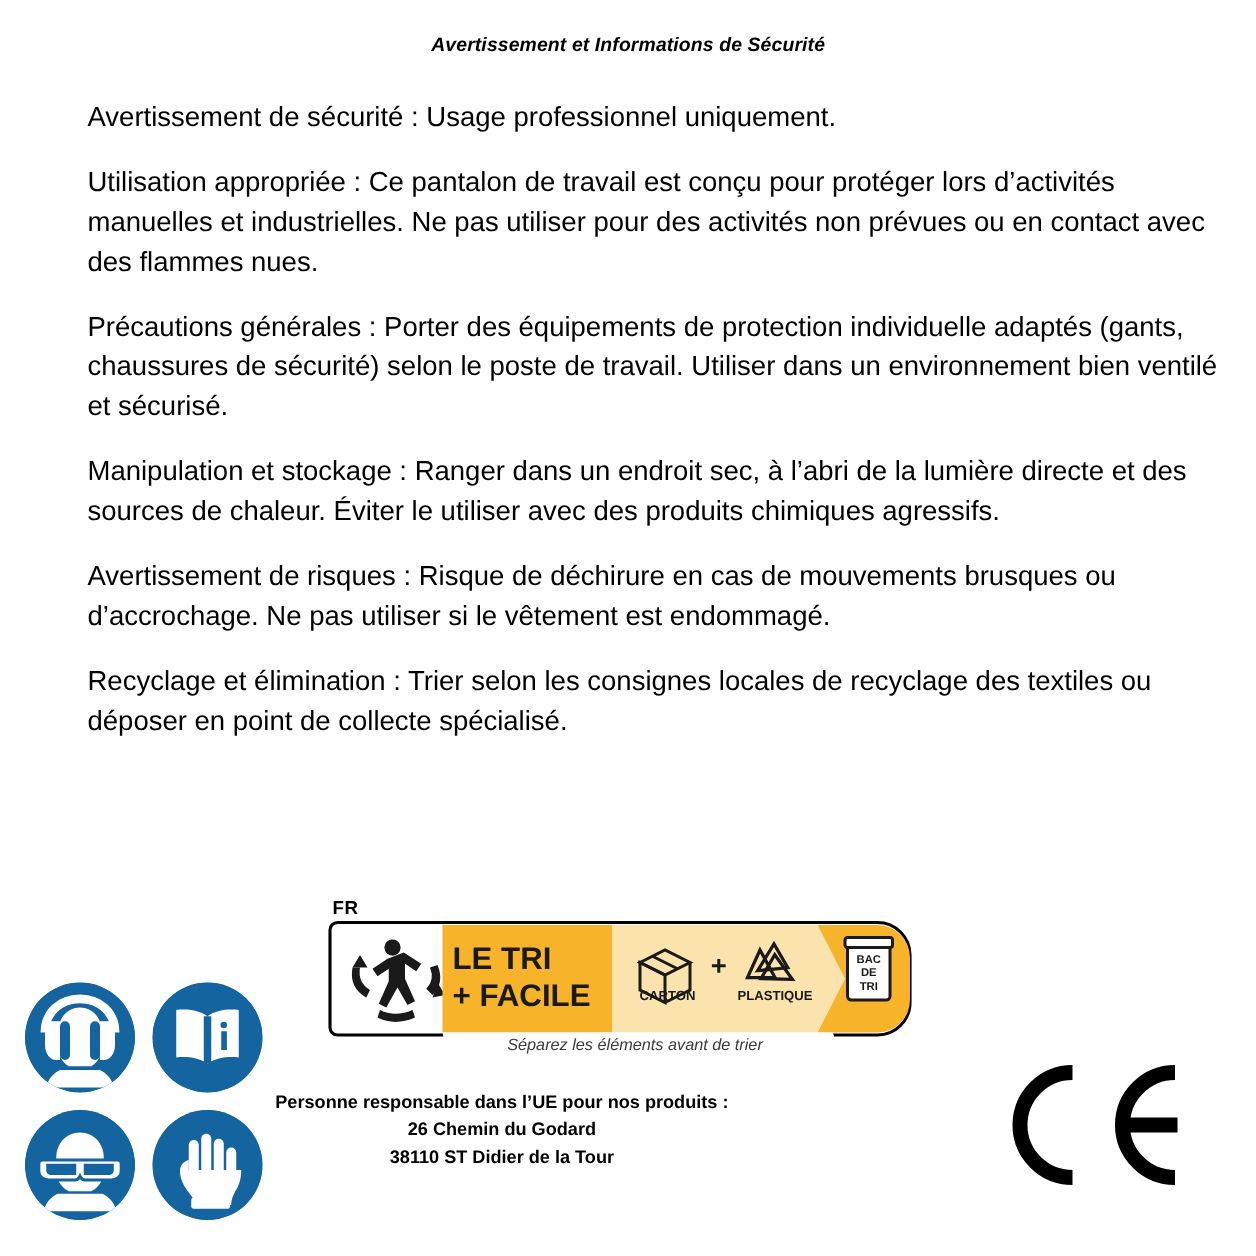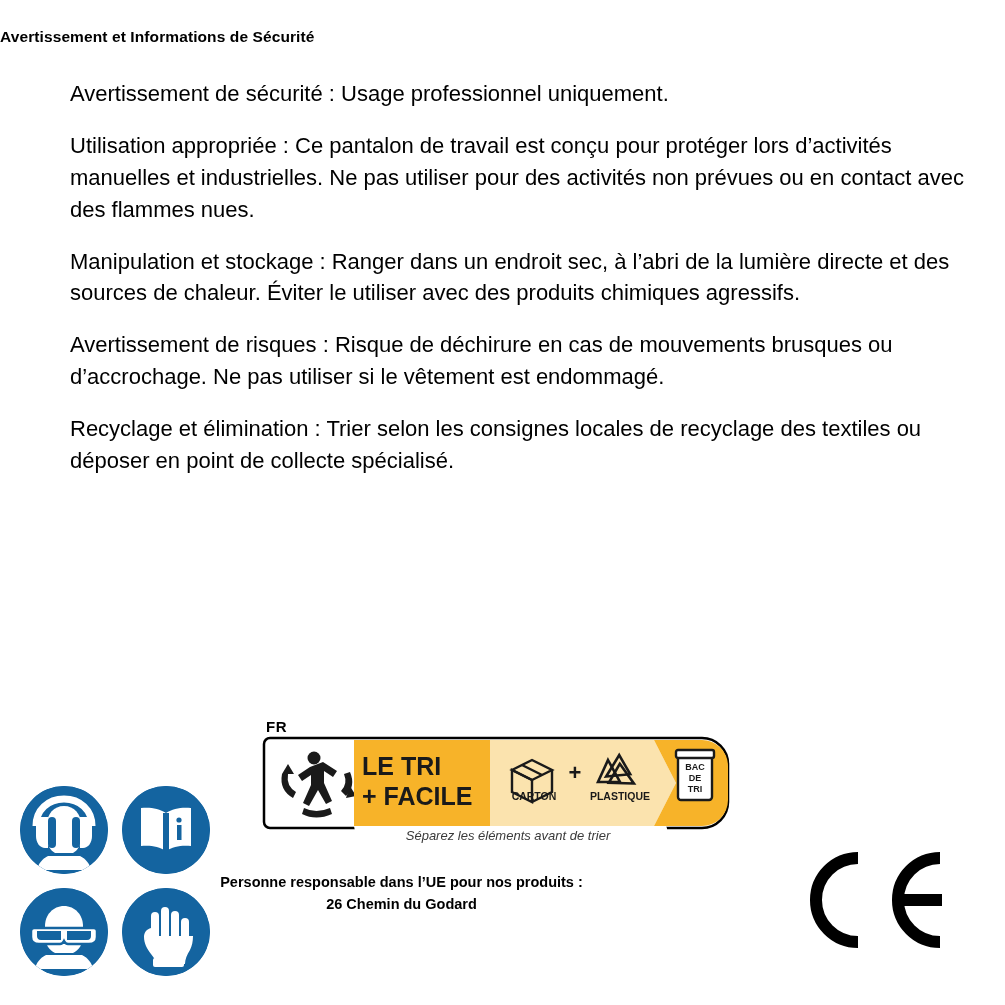--- a/index.html
+++ b/index.html
@@ -18,24 +18,25 @@
   .page {
     position: relative;
     width: 1005px;
     height: 1005px;
   }
   .doc-title {
     position: absolute;
     top: 28px;
     left: 0;
     width: 1005px;
-    text-align: left;
+    text-align: center;
     font-size: 15.5px;
     font-weight: bold;
     letter-spacing: 0.1px;
+    font-style: italic;
   }
   .body-text {
     position: absolute;
     top: 78px;
     left: 70px;
     width: 920px;
     font-size: 22px;
     line-height: 1.45;
   }
   .para {
@@ -109,20 +110,21 @@
 </head>
 <body>
 
 <div class="page">
 
   <div class="doc-title">Avertissement et Informations de Sécurité</div>
 
   <div class="body-text">
     <p class="para">Avertissement de sécurité : Usage professionnel uniquement.</p>
     <p class="para">Utilisation appropriée : Ce pantalon de travail est conçu pour protéger lors d’activités manuelles et industrielles. Ne pas utiliser pour des activités non prévues ou en contact avec des flammes nues.</p>
+    <p class="para">Précautions générales : Porter des équipements de protection individuelle adaptés (gants, chaussures de sécurité) selon le poste de travail. Utiliser dans un environnement bien ventilé et sécurisé.</p>
     <p class="para">Manipulation et stockage : Ranger dans un endroit sec, à l’abri de la lumière directe et des sources de chaleur. Éviter le utiliser avec des produits chimiques agressifs.</p>
     <p class="para">Avertissement de risques : Risque de déchirure en cas de mouvements brusques ou d’accrochage. Ne pas utiliser si le vêtement est endommagé.</p>
     <p class="para">Recyclage et élimination : Trier selon les consignes locales de recyclage des textiles ou déposer en point de collecte spécialisé.</p>
   </div>
 
   <div class="picto-grid">
 
     <div class="picto p1">
       <svg width="88" height="88" viewBox="0 0 88 88">
         <circle cx="44" cy="44" r="44" fill="#1464a0"></circle>
@@ -234,20 +236,21 @@
       <path d="M92 108 H404 a6 6 0 0 1 -1 8 q-6 10 -20 10 H112 a20 20 0 0 1 -20 -18 z" fill="#ffffff"></path>
       <text x="246" y="122" text-anchor="middle" font-family="Liberation Sans, sans-serif" font-style="italic" font-size="13" fill="#3a3a3a">Séparez les éléments avant de trier</text>
     </svg>
   </div>
 
   <div class="address">
     <div>
       <span>Personne responsable dans l’</span><span>UE</span><span> pour nos produits :</span>
     </div>
     <div>26 Chemin du Godard</div>
+    <div>38110 ST Didier de la Tour</div>
   </div>
 
   <div class="ce-mark">
     <svg width="150" height="96" viewBox="0 0 150 96">
       <path d="M58 6 A42 42 0 1 0 58 90" fill="none" stroke="#000000" stroke-width="12"></path>
       <path d="M140 6 A42 42 0 1 0 140 90" fill="none" stroke="#000000" stroke-width="12"></path>
       <rect x="98" y="42" width="44" height="12" fill="#000000"></rect>
     </svg>
   </div>
 

